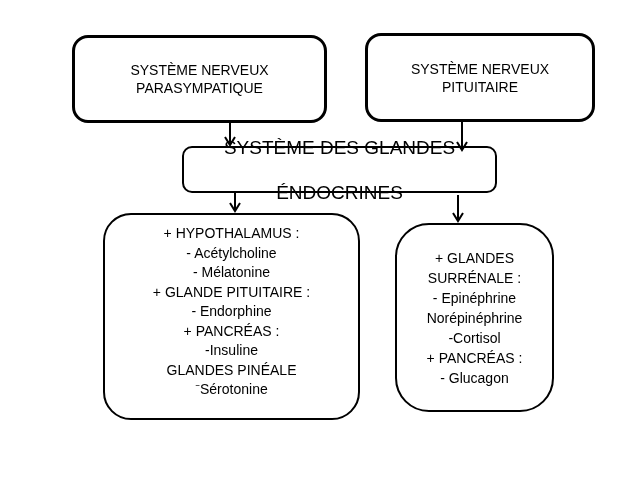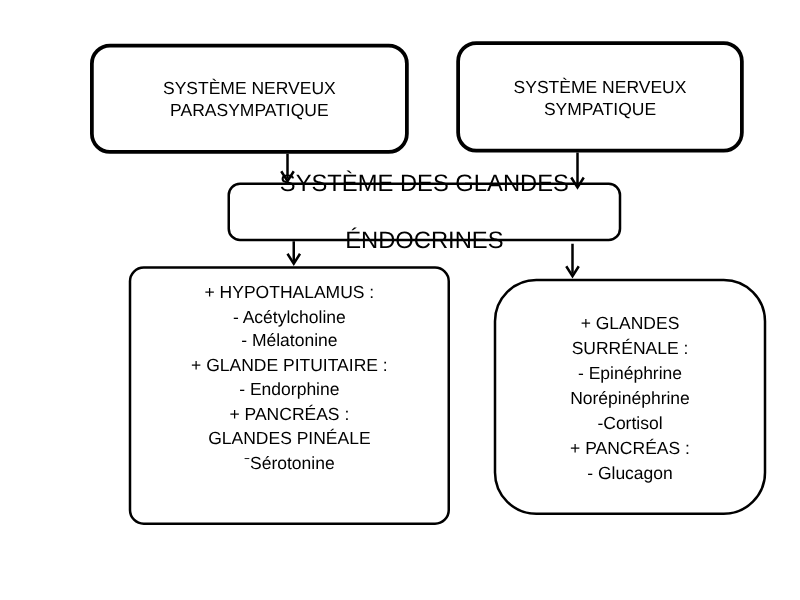--- a/index.html
+++ b/index.html
@@ -38,27 +38,27 @@
     border-radius: 16px;
     font-size: 14px; line-height: 18px;
   }
   .node-endocrine {
     left: 182px; top: 146px; width: 315px; height: 47px;
     border-radius: 10px; border-width: 2px;
     font-size: 19px; line-height: 21px; gap: 24px;
   }
   .node-left-glands {
     left: 103px; top: 213px; width: 257px; height: 207px;
-    border-radius: 12px; border-width: 2px;
+    border-radius: 28px; border-width: 2px;
     font-size: 14px; line-height: 19.5px;
     justify-content: flex-start;
     padding-top: 9px;
   }
   .node-right-glands {
-    left: 395px; top: 223px; width: 218px; height: 189px;
+    left: 395px; top: 223px; width: 159px; height: 189px;
     border-radius: 34px; border-width: 2px;
     font-size: 14px; line-height: 20px;
   }
   .arrows {
     position: absolute;
     left: 0; top: 0;
     width: 640px; height: 480px;
     pointer-events: none;
   }
   .arrows line, .arrows polyline {
@@ -72,35 +72,36 @@
 
 <div class="canvas">
 
   <div class="node node-parasympathetic">
     <div class="line">SYSTÈME NERVEUX</div>
     <div class="line">PARASYMPATIQUE</div>
   </div>
 
   <div class="node node-sympathetic">
     <div class="line">SYSTÈME NERVEUX</div>
-    <div class="line">SYMPATIQUE</div>
+    <div class="line">PITUITAIRE</div>
   </div>
 
   <div class="node node-endocrine">
     <div class="line">SYSTÈME DES GLANDES</div>
     <div class="line">ÉNDOCRINES</div>
   </div>
 
   <div class="node node-left-glands">
     <div class="line">+ HYPOTHALAMUS :</div>
     <div class="line">- Acétylcholine</div>
     <div class="line">- Mélatonine</div>
     <div class="line">+ GLANDE PITUITAIRE :</div>
     <div class="line">- Endorphine</div>
     <div class="line">+ PANCRÉAS :</div>
+    <div class="line">-Insuline</div>
     <div class="line">GLANDES PINÉALE</div>
     <div class="line">⁻Sérotonine</div>
   </div>
 
   <div class="node node-right-glands">
     <div class="line">+ GLANDES</div>
     <div class="line">SURRÉNALE :</div>
     <div class="line">- Epinéphrine</div>
     <div class="line">Norépinéphrine</div>
     <div class="line">-Cortisol</div>

